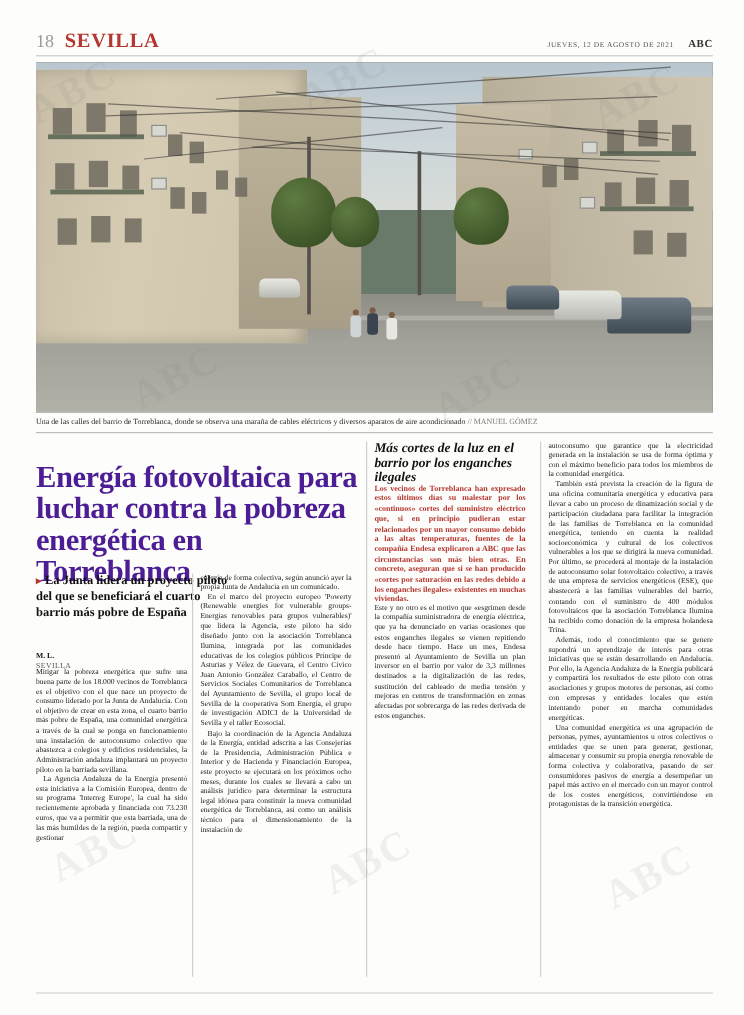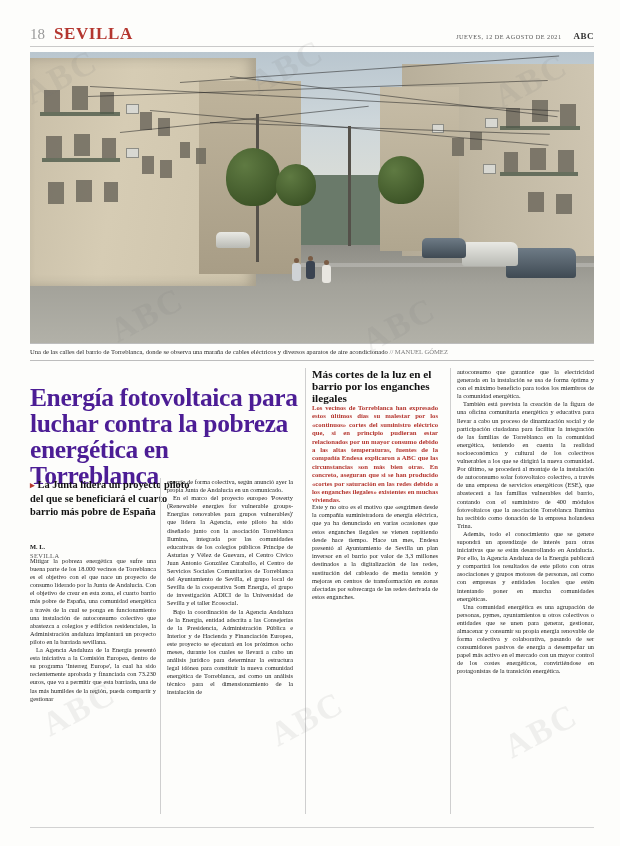--- a/index.html
+++ b/index.html
@@ -147,21 +147,21 @@
   }
   .col p { margin:0 0 0 0; text-indent:0; }
   .col p + p { text-indent:6px; }
 
   #col1 { left:30px; top:557px; width:126px; }
   #col2 { left:167px; top:478px; width:126px; }
   #col4 { left:457px; top:368px; width:137px; }
 
   .colhead {
     position:absolute; left:312px; top:368px; width:133px;
-    font-weight:700; font-size:11.2px; line-height:12px; color:#111;
+    font-weight:700; font-size:11.2px; line-height:12px; color:#111;font-style:italic;
   }
   .lead-red {
     position:absolute; left:312px; top:404px; width:126px;
     font-size:6.7px; line-height:8.4px; color:#b4362f; font-weight:700;
     text-align:justify;
   }
   .lead-dark {
     position:absolute; left:312px; top:503px; width:126px;
     font-size:6.4px; line-height:8.2px; color:#1b1b1b; text-align:justify;
   }

